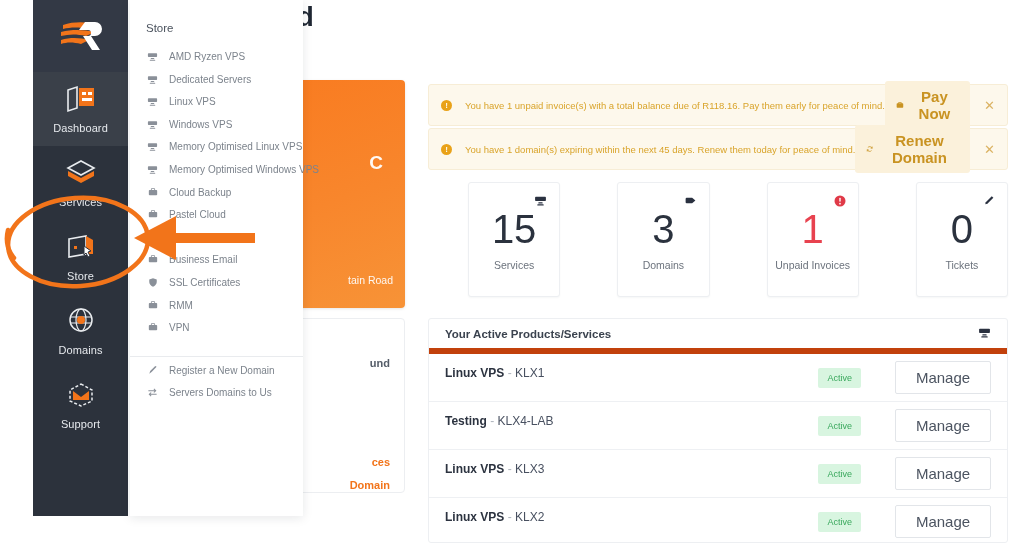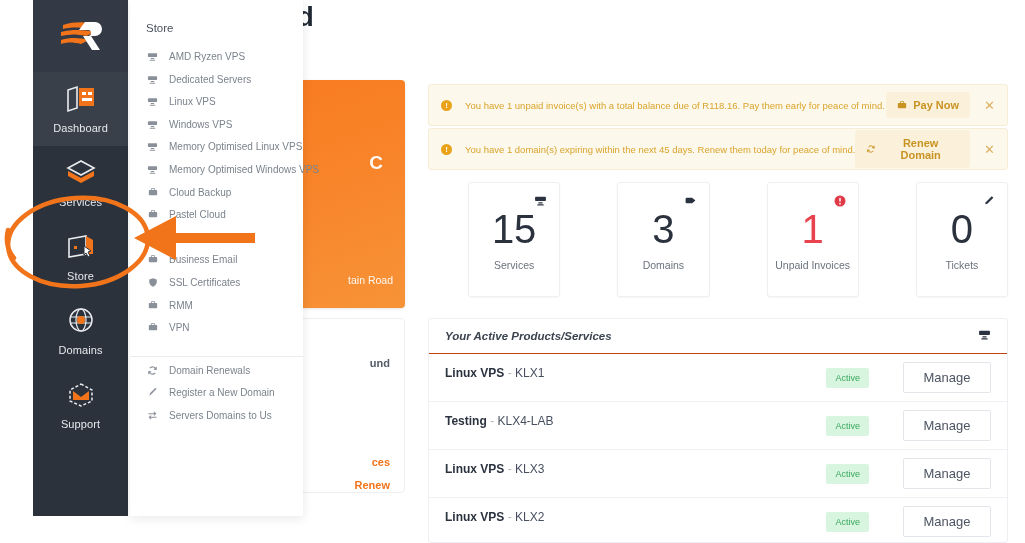--- a/index.html
+++ b/index.html
@@ -108,21 +108,21 @@
   .alert-2 { top: 128px; }
   .alert-ico {
     width: 11px; height: 11px; border-radius: 50%; background: #e9a219;
     color: #fdf8ec; font-size: 8px; font-weight: bold;
     display: flex; align-items: center; justify-content: center;
     margin-right: 13px; flex: 0 0 11px;
   }
   .alert-text { font-size: 9.5px; color: #d9a42b; flex: 1; white-space: nowrap; }
   .alert-btn {
     background: #fbf1db; border: none; color: #c99322;
-    font-size: 11px; font-weight: bold; padding: 7px 11px; border-radius: 3px;
+    font-size: 15px; font-weight: bold; padding: 7px 11px; border-radius: 3px;
     display: flex; align-items: center; gap: 6px; cursor: pointer;
     font-family: "Liberation Sans", sans-serif;
   }
   .alert-x {
     color: #dbb262; font-size: 13px; margin-left: 14px; cursor: pointer;
     line-height: 1;
   }
 
   
   .stats { position: absolute; left: 428px; top: 182px; width: 580px; height: 115px;
@@ -140,39 +140,39 @@
   .stat-lbl { font-size: 10.5px; color: #6c737d; margin-top: 10px; }
 
   
   .products {
     position: absolute; left: 428px; top: 318px; width: 580px; height: 225px;
     background: #fff; border: 1px solid #edeff2; border-radius: 3px;
     overflow: hidden;
   }
   .prod-head {
     height: 35px; display: flex; align-items: center; justify-content: space-between;
-    padding: 0 16px; border-bottom: 1px solid #c2410c; font-style: italic;
+    padding: 0 16px; border-bottom: 6px solid #c2410c;
   }
   .prod-head-title { font-size: 11.5px; color: #3b434f; font-weight: 600; }
   .prod-row {
     height: 48px; display: flex; align-items: center; justify-content: flex-end;
     padding: 0 16px; border-bottom: 1px solid #eef0f3; position: relative;
   }
   .prod-name {
     position: absolute; left: 16px; top: 12px; font-size: 12px; color: #485060;
   }
   .prod-name b { font-weight: bold; color: #2c3340; }
   .prod-name .dash { color: #aeb4bd; }
   .badge {
     background: #d8f5e0; color: #39a85c; font-size: 9px;
     padding: 5px 9px; border-radius: 2px; margin-right: 34px;
   }
   .manage-btn {
     background: #fff; border: 1px solid #e2e5e9; color: #4c5461;
-    font-size: 13px; padding: 7px 0; width: 88px; border-radius: 2px;
+    font-size: 15px; padding: 7px 0; width: 96px; border-radius: 2px;
     cursor: pointer; font-family: "Liberation Sans", sans-serif;
   }
 
   
   .annot { position: absolute; left: 0; top: 0; width: 1025px; height: 543px;
     pointer-events: none; z-index: 40; }
 </style>
 </head>
 <body>
 
@@ -185,21 +185,21 @@
 
   <div class="profile-card">
     <div class="profile-initial">C</div>
     <div class="profile-line1">tain Road</div>
 
   </div>
 
   <div class="left-panel">
     <div class="left-panel-title">und</div>
     <div class="left-link-1">ces</div>
-    <div class="left-link-2">Renew</div>
+    <div class="left-link-2">Domain</div>
   </div>
 
   <div class="alert alert-1">
     <span class="alert-ico">!</span>
     <span class="alert-text">You have 1 unpaid invoice(s) with a total balance due of R118.16. Pay them early for peace of mind.</span>
     <button class="alert-btn">
       <svg width="10" height="10" viewBox="0 0 24 24" fill="currentColor">
           <path d="M9 3h6a2 2 0 0 1 2 2v2h3a2 2 0 0 1 2 2v9a2 2 0 0 1-2 2H4a2 2 0 0 1-2-2V9a2 2 0 0 1 2-2h3V5a2 2 0 0 1 2-2zm0 4h6V5H9v2z"></path>
         </svg>
       <span>Pay Now</span>
@@ -505,29 +505,20 @@
           </span>
         <span class="dd-label">VPN</span>
       </div>
     </div>
 
     <div class="dd-sep"></div>
 
     <div>
       <div class="dd-item">
         <span class="dd-ico">
-            <svg width="11" height="11" viewBox="0 0 24 24" fill="none" stroke="currentColor" stroke-width="2.4">
-              <path d="M20 11a8 8 0 0 0-14-4M4 13a8 8 0 0 0 14 4"></path>
-              <path d="M20 4v5h-5M4 20v-5h5"></path>
-            </svg>
-          </span>
-        <span class="dd-label">Domain Renewals</span>
-      </div>
-      <div class="dd-item">
-        <span class="dd-ico">
             <svg width="11" height="11" viewBox="0 0 24 24" fill="currentColor">
               <path d="M21 4 L10 15 L5 19 L7 13 L18 2 Z"></path>
             </svg>
           </span>
         <span class="dd-label">Register a New Domain</span>
       </div>
       <div class="dd-item">
         <span class="dd-ico">
             <svg width="11" height="11" viewBox="0 0 24 24" fill="none" stroke="currentColor" stroke-width="2.2">
               <path d="M3 8 H19 M15 4 L19 8 L15 12"></path>

